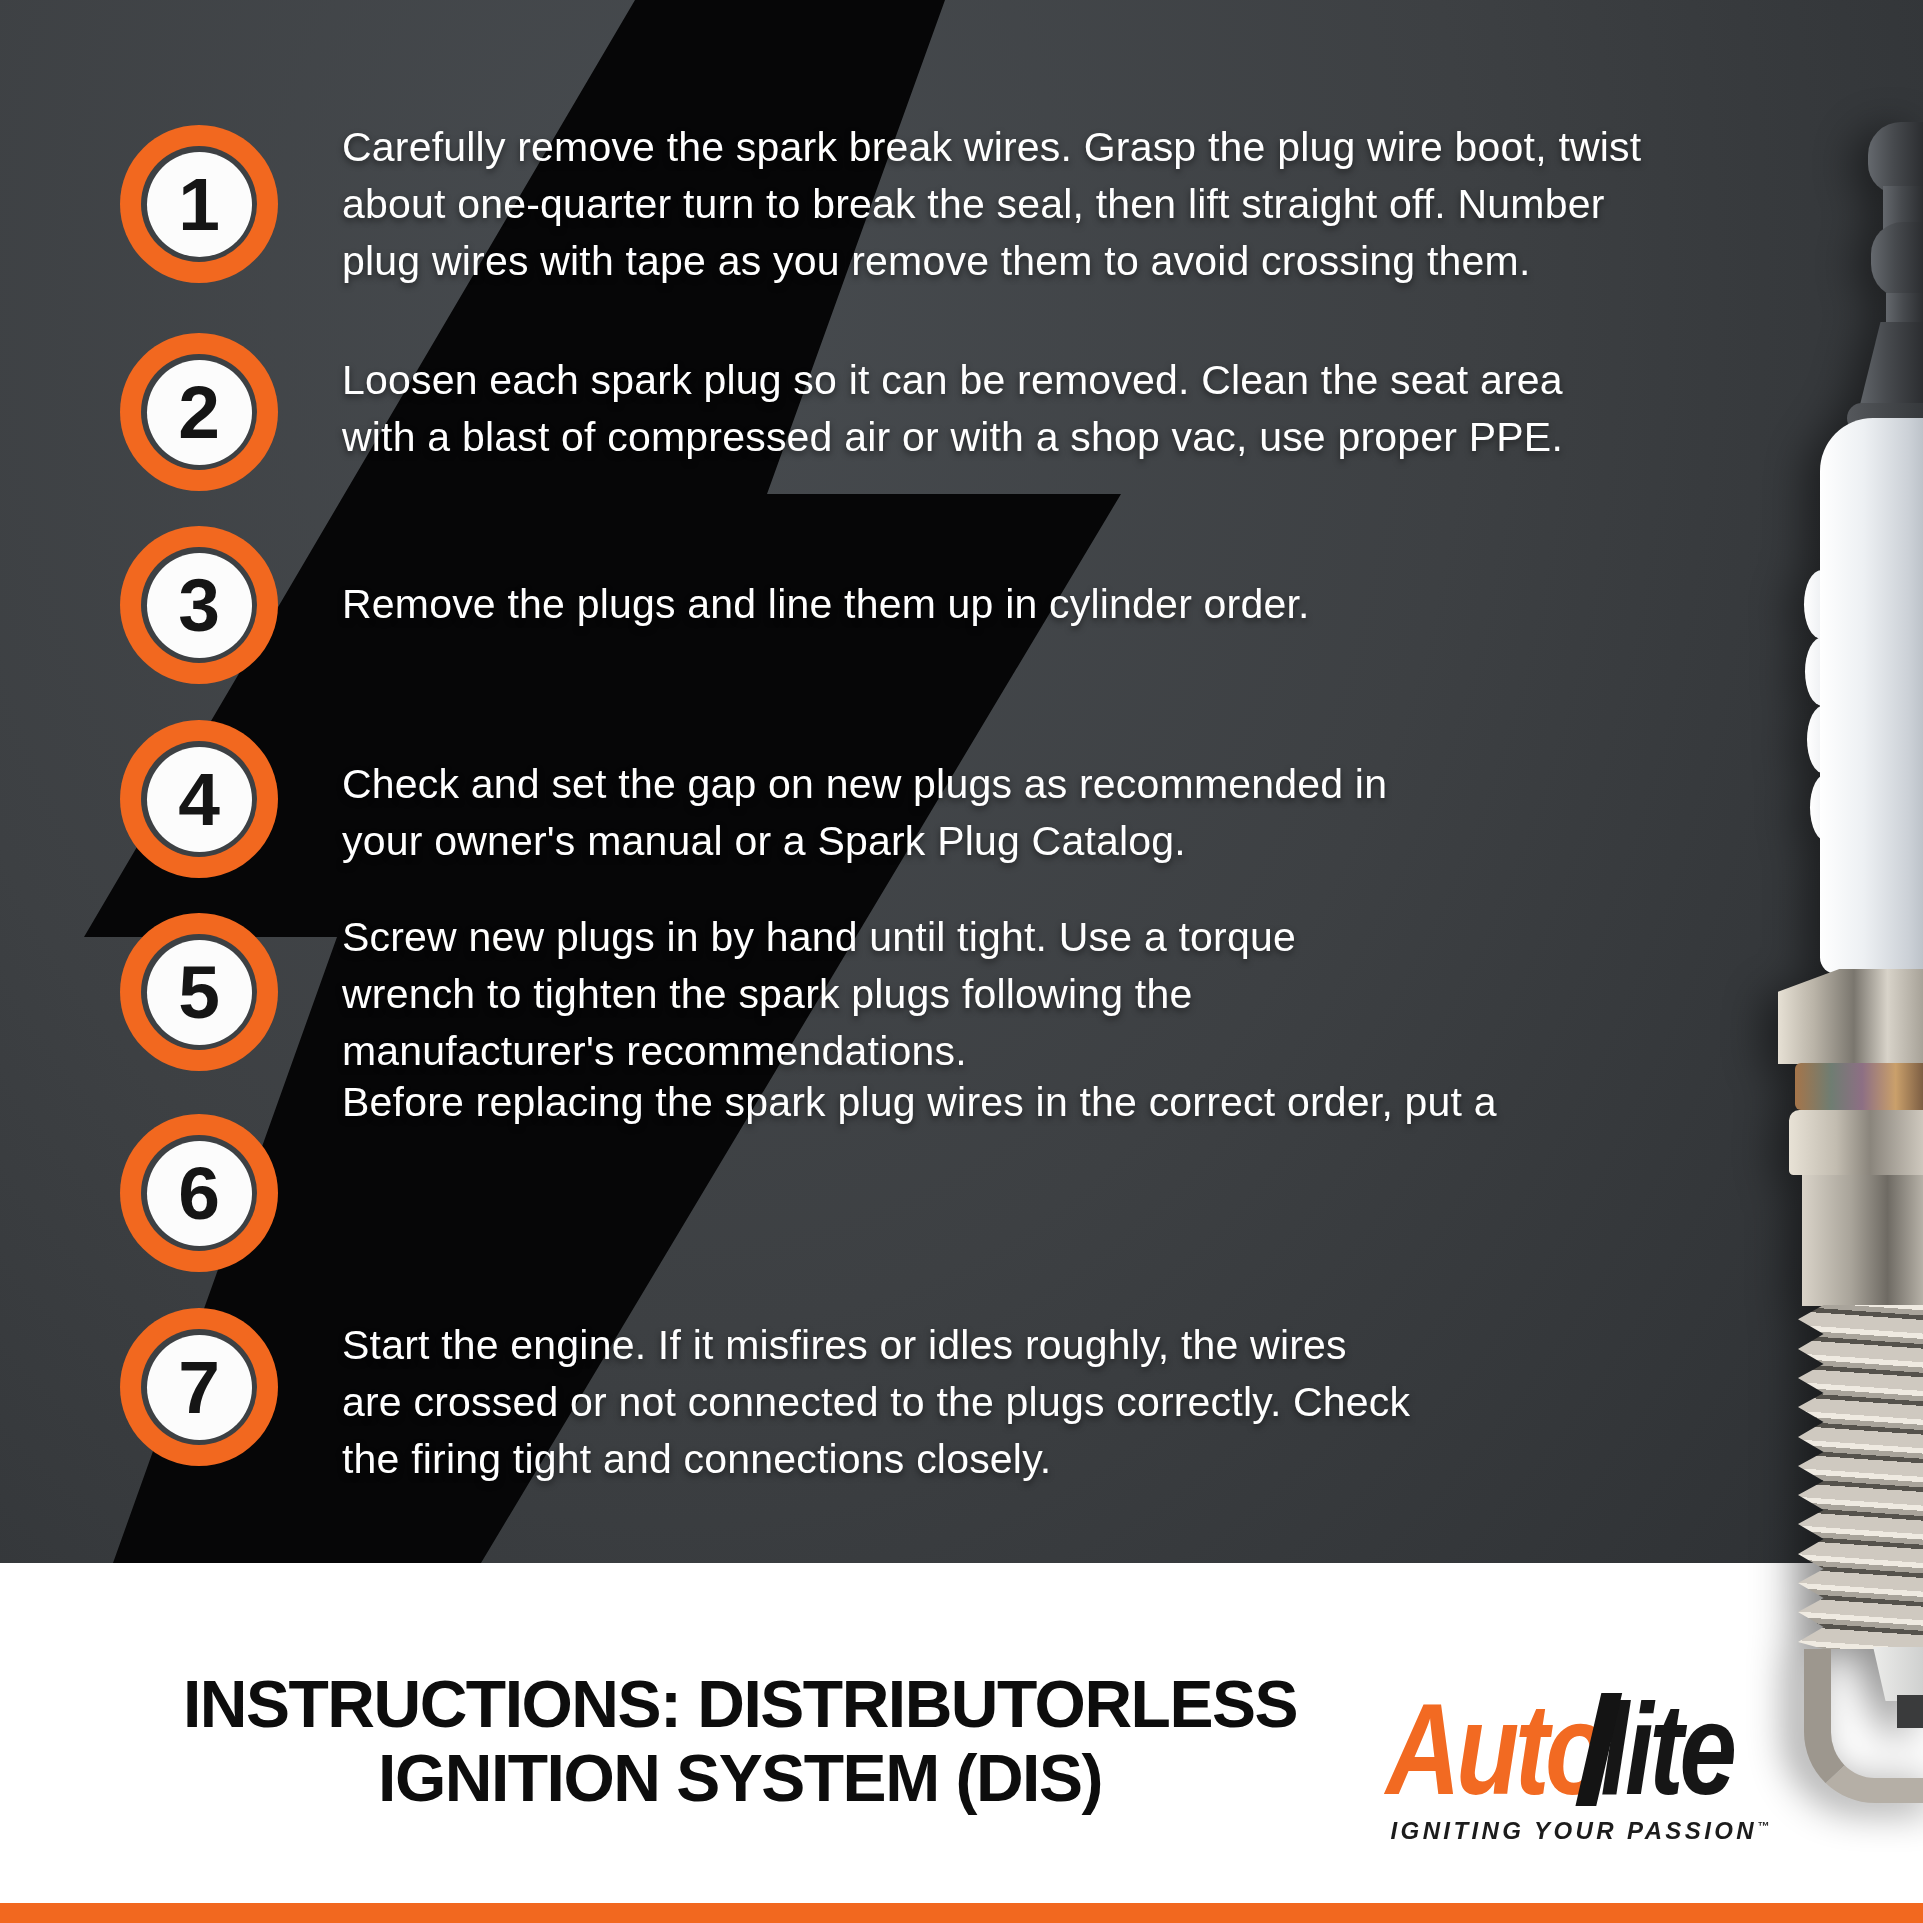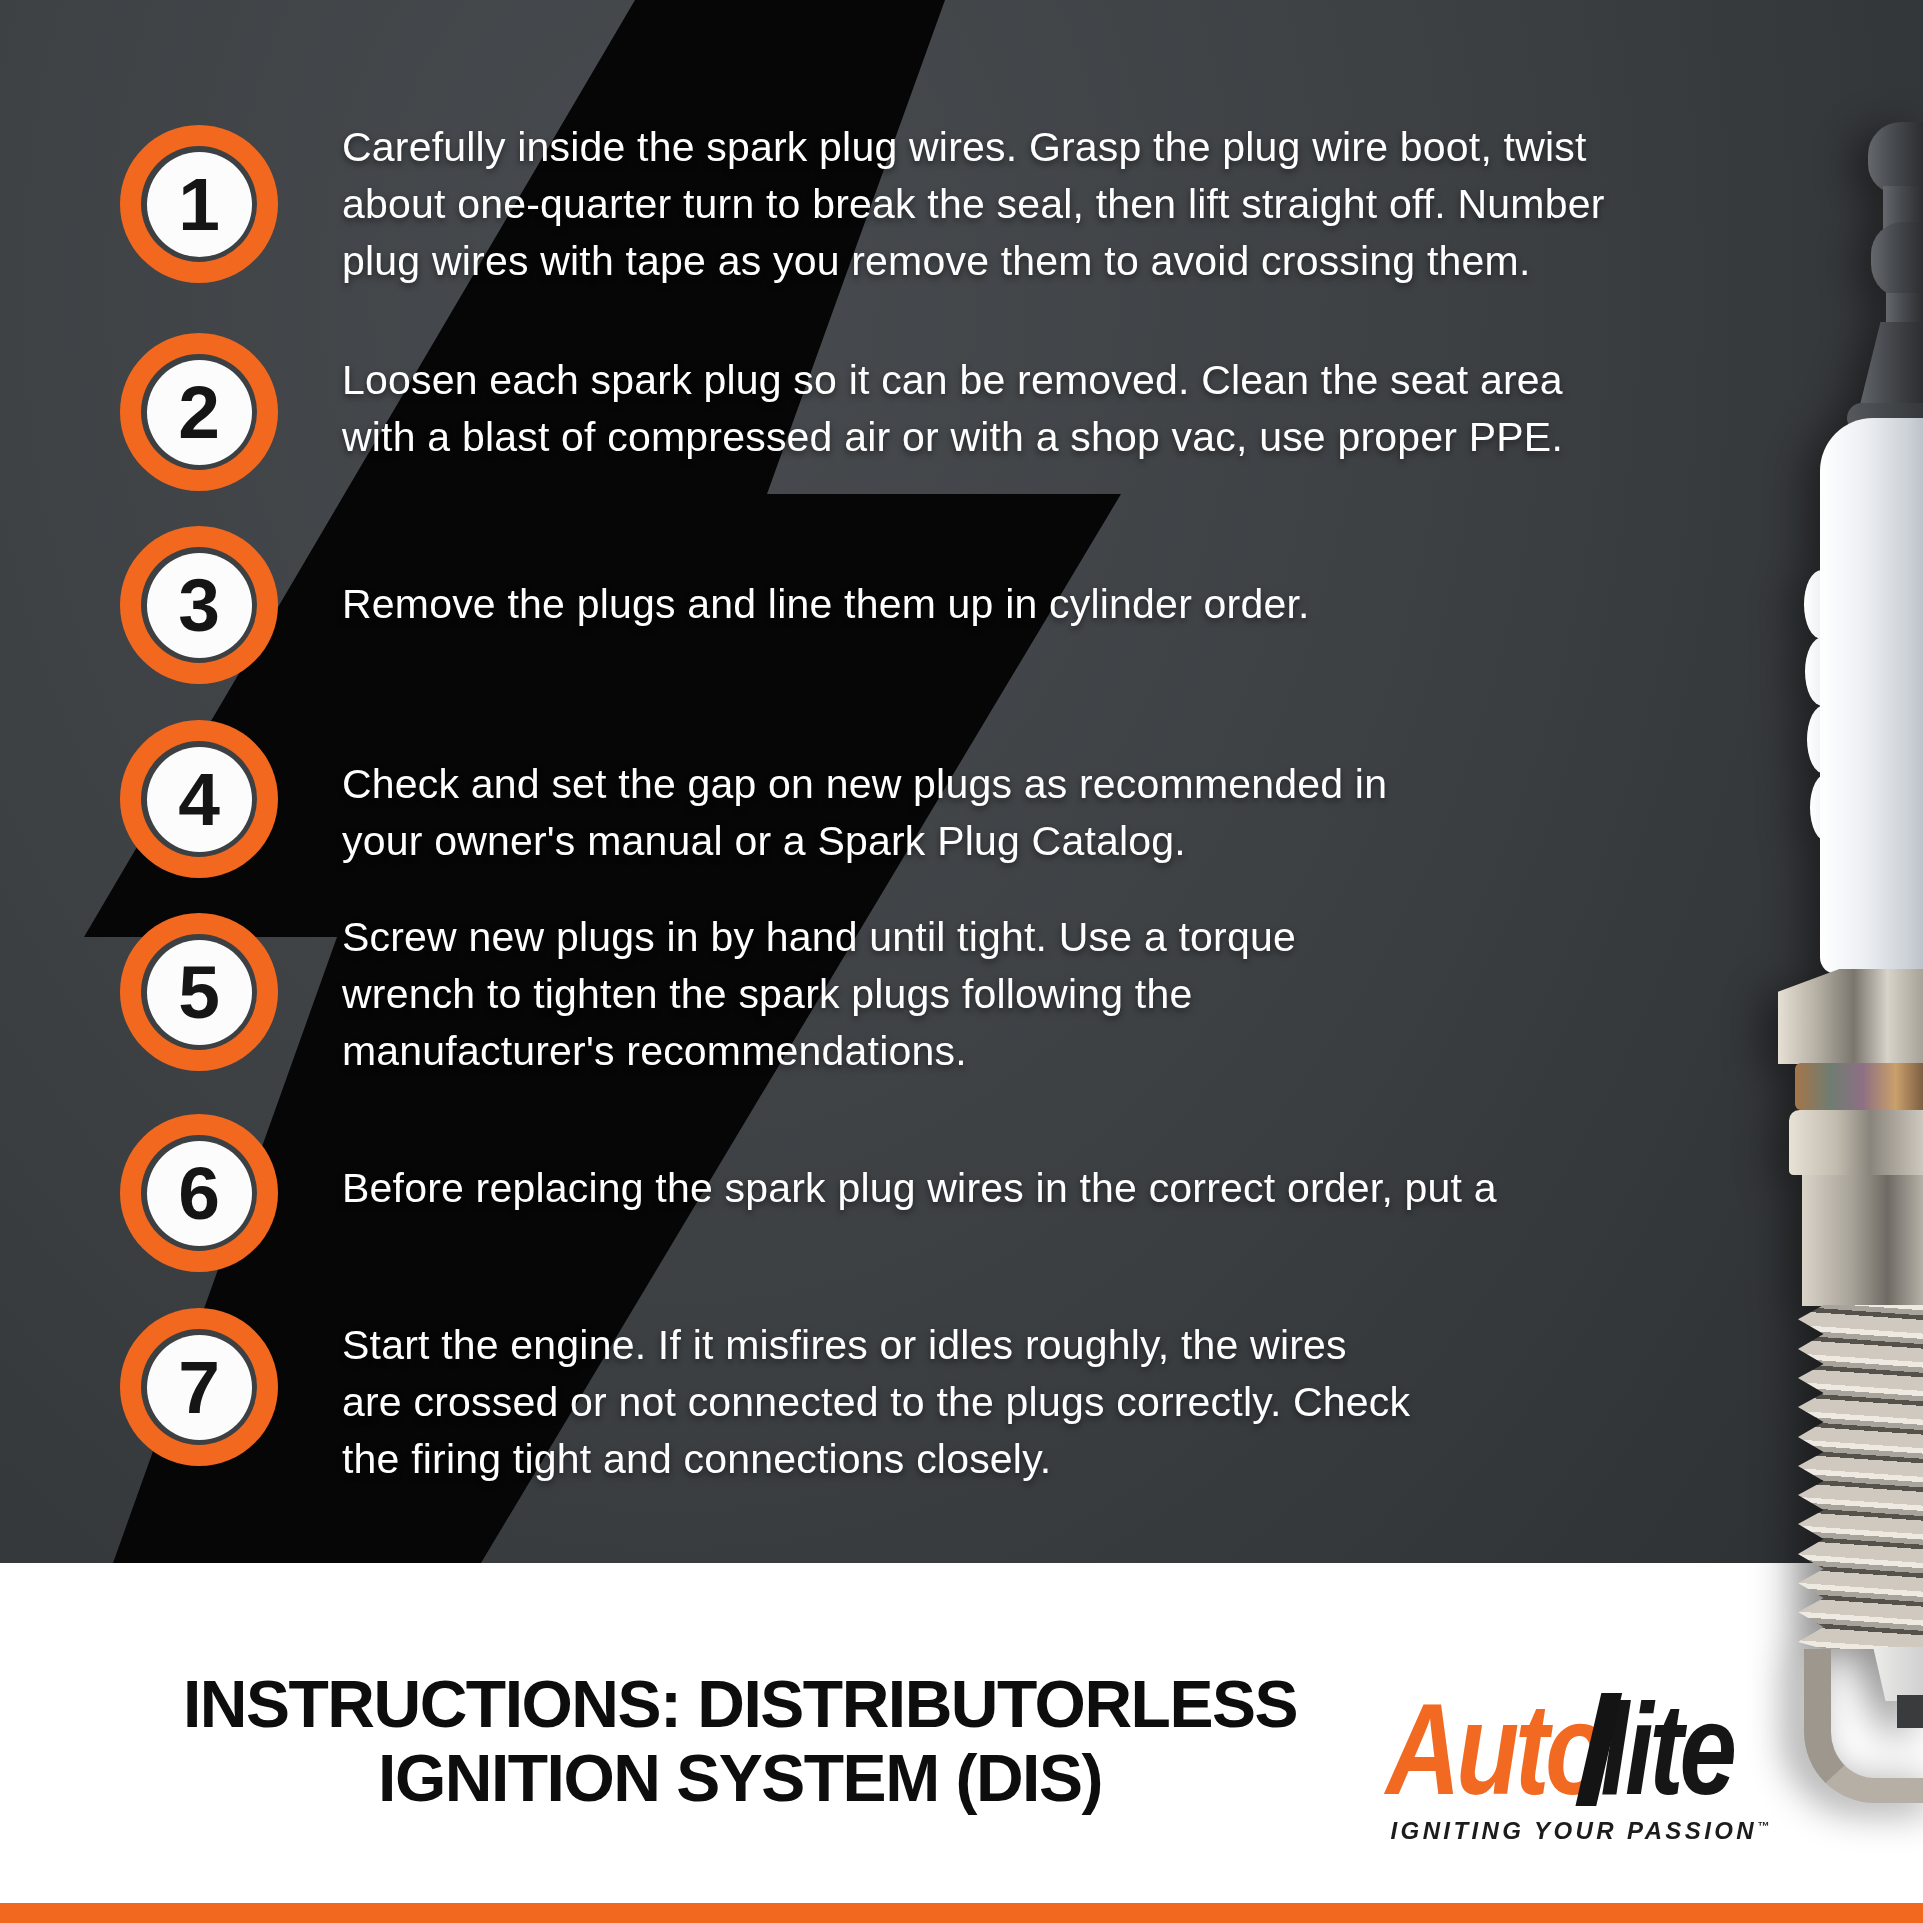--- a/index.html
+++ b/index.html
@@ -87,21 +87,21 @@
 <div id="canvas">
 
   <div id="bolt"></div>
 
   <div class="badge" style="top:125px">
     <div class="gap">
       <div class="disc">1</div>
     </div>
   </div>
   <div class="lines" style="top:119px">
-    <span>Carefully inside the spark plug wires. Grasp the plug wire boot, twist</span>
+    <span>Carefully remove the spark break wires. Grasp the plug wire boot, twist</span>
     <span>about one-quarter turn to break the seal, then lift straight off. Number</span>
     <span>plug wires with tape as you remove them to avoid crossing them.</span>
   </div>
 
   <div class="badge" style="top:333px">
     <div class="gap">
       <div class="disc">2</div>
     </div>
   </div>
   <div class="lines" style="top:352px">
@@ -137,21 +137,21 @@
     <span>Screw new plugs in by hand until tight. Use a torque</span>
     <span>wrench to tighten the spark plugs following the</span>
     <span>manufacturer's recommendations.</span>
   </div>
 
   <div class="badge" style="top:1114px">
     <div class="gap">
       <div class="disc">6</div>
     </div>
   </div>
-  <div class="lines" style="top:1160px">
+  <div class="lines" style="top:1074px">
     <span>Before replacing the spark plug wires in the correct order, put a</span>
   </div>
 
   <div class="badge" style="top:1308px">
     <div class="gap">
       <div class="disc">7</div>
     </div>
   </div>
   <div class="lines" style="top:1317px">
     <span>Start the engine. If it misfires or idles roughly, the wires</span>

